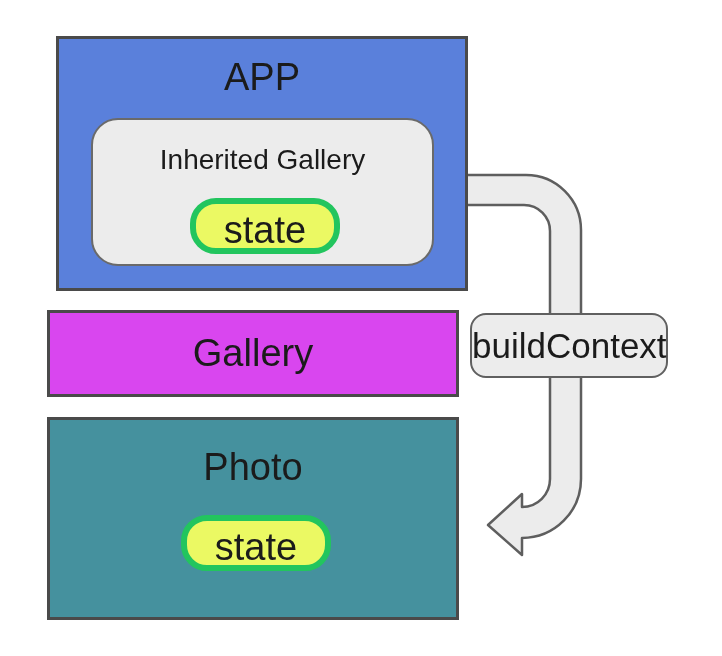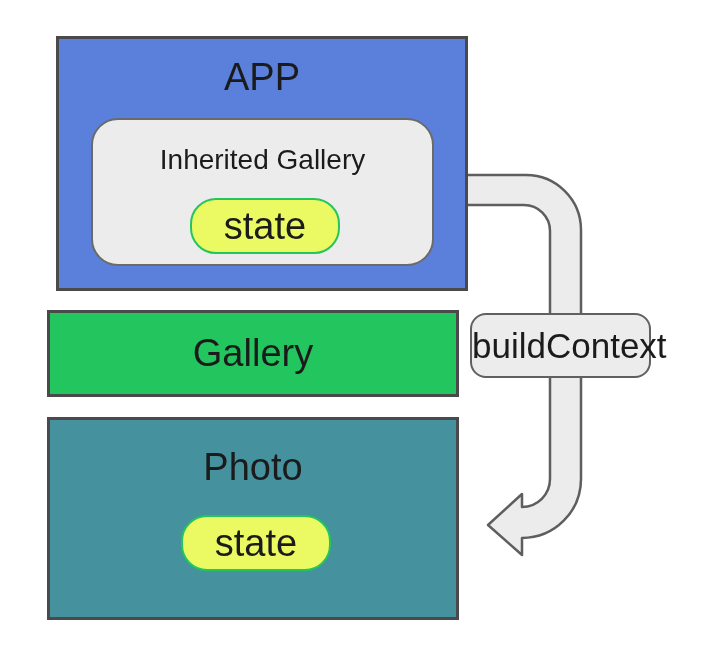--- a/index.html
+++ b/index.html
@@ -10,21 +10,21 @@
     font-family:"Liberation Sans","DejaVu Sans",sans-serif;
     color:#1b1b1b;
     overflow:hidden;
   }
   .canvas *{box-sizing:border-box;}
 
   .arrow-svg{position:absolute;left:0;top:0;width:722px;height:656px;}
 
   .box{position:absolute;border:3px solid #4a4a4a;}
   .app{left:47px;top:36px;width:412px;height:255px;background:#5a80db;margin-left:9px;}
-  .gallery{left:47px;top:310px;width:412px;height:87px;background:#22c55e;}
+  .gallery{left:47px;top:310px;width:412px;height:87px;background:#d946ef;}
   .photo{left:47px;top:417px;width:412px;height:203px;background:#45919e;}
 
   .box-label{
     position:absolute;left:0;right:0;
     text-align:center;
     font-size:38px;line-height:38px;
   }
   .app .box-label{top:19px;}
   .gallery .box-label{top:0;line-height:81px;}
   .photo .box-label{top:28px;}
@@ -32,28 +32,28 @@
   .iw{
     position:absolute;left:32px;top:79px;width:343px;height:148px;
     background:#ececec;border:2px solid #6a6a6a;border-radius:27px;
   }
   .iw-label{
     position:absolute;left:0;right:0;top:26px;
     text-align:center;font-size:28px;line-height:28px;
   }
   .state{
     position:absolute;width:150px;height:56px;
-    background:#ebf963;border:2px solid #22c55e;border-radius:26px;
+    background:#ebf963;border:6px solid #22c55e;border-radius:26px;
     text-align:center;font-size:38px;line-height:52px;
   }
   .iw .state{left:97px;top:78px;}
   .photo .state{left:131px;top:95px;}
 
   .ctx-label{
-    position:absolute;left:470px;top:313px;width:181px;height:65px;
+    position:absolute;left:470px;top:313px;width:198px;height:65px;
     background:#ececec;border:2px solid #606060;border-radius:16px;
     text-align:center;font-size:35px;line-height:61px;
   }
 </style>
 </head>
 <body>
 
 <div class="canvas">
 
   <svg class="arrow-svg" viewBox="0 0 722 656">

